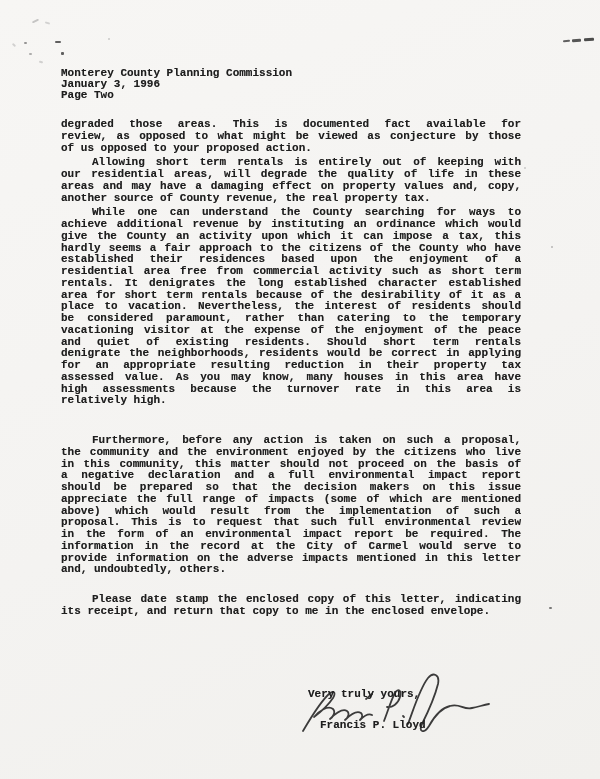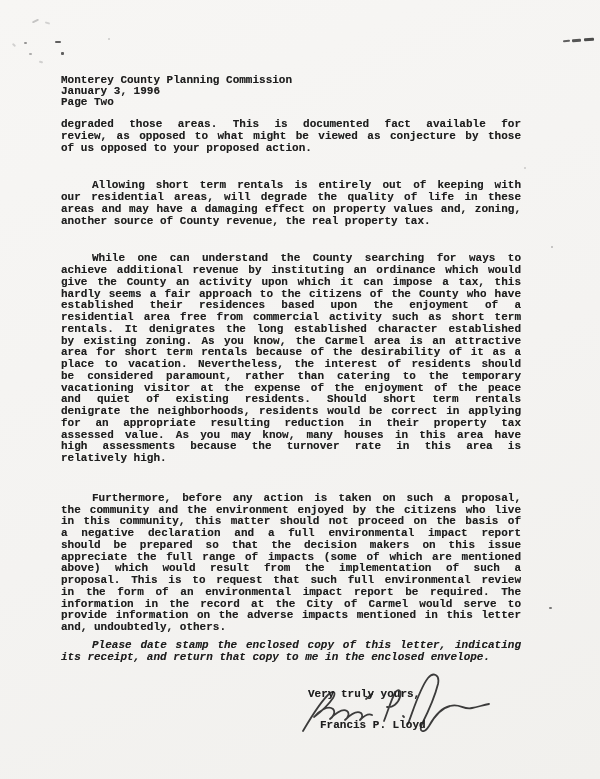--- a/index.html
+++ b/index.html
@@ -7,28 +7,28 @@
     position:relative;
     width:600px;height:779px;
     background:linear-gradient(155deg,#f7f6f4 0%,#f4f3f1 55%,#f1f0ed 100%);
     overflow:hidden;
     font-family:"Liberation Mono",monospace;
     font-weight:bold;
     font-size:11px;
     color:#1e1e1e;
     text-shadow:0 0 0.5px rgba(30,30,30,0.45);
   }
-  .header{position:absolute;left:61px;top:75px;line-height:11px;white-space:nowrap;}
+  .header{position:absolute;left:61px;top:68px;line-height:11px;white-space:nowrap;}
   .body{position:absolute;left:61px;top:119px;width:460px;}
   .ln{line-height:11.75px;text-align:justify;text-align-last:justify;}
   .ln.last{text-align-last:left;}
   .para.indent .ln.first{text-indent:31px;}
-  .para + .para{margin-top:26px;}
+  .para + .para{margin-top:3px;}
   .para:nth-of-type(4){margin-top:28px;}
-  .para:nth-of-type(5){margin-top:6px;font-style:italic;}
+  .para:nth-of-type(5){margin-top:18px;}
   .closing-salutation{position:absolute;left:308px;top:688px;white-space:nowrap;}
   .typed-name{position:absolute;left:320px;top:719px;white-space:nowrap;text-align:center;}
   .signature-svg{position:absolute;left:295px;top:666px;}
   .mark{position:absolute;border-radius:1px;}
 </style>
 </head>
 <body>
 
 <div class="page">
 
@@ -58,32 +58,31 @@
 
   <div class="body">
       <div class="para">
         <div class="ln first">degraded those areas.  This is documented fact available for</div>
         <div class="ln">review, as opposed to what might be viewed as conjecture by those</div>
         <div class="ln last">of us opposed to your proposed action.</div>
       </div>
       <div class="para indent">
         <div class="ln first">Allowing short term rentals is entirely out of keeping with</div>
         <div class="ln">our residential areas, will degrade the quality of life in these</div>
-        <div class="ln">areas and may have a damaging effect on property values and, zoning,</div>
+        <div class="ln">areas and may have a damaging effect on property values and, copy,</div>
         <div class="ln last">another source of County revenue, the real property tax.</div>
       </div>
       <div class="para indent">
         <div class="ln first">While one can understand the County searching for ways to</div>
         <div class="ln">achieve additional revenue by instituting an ordinance which would</div>
         <div class="ln">give the County an activity upon which it can impose a tax, this</div>
         <div class="ln">hardly seems a fair approach to the citizens of the County who have</div>
         <div class="ln">established their residences based upon the enjoyment of a</div>
         <div class="ln">residential area free from commercial activity such as short term</div>
         <div class="ln">rentals. It denigrates the long established character established</div>
-        <div class="ln">by existing zoning.  As you know, the Carmel area is an attractive</div>
         <div class="ln">area for short term rentals because of the desirability of it as a</div>
         <div class="ln">place to vacation.  Nevertheless, the interest of residents should</div>
         <div class="ln">be considered paramount, rather than catering to the temporary</div>
         <div class="ln">vacationing visitor at the expense of the enjoyment of the peace</div>
         <div class="ln">and quiet of existing residents.  Should short term rentals</div>
         <div class="ln">denigrate the neighborhoods, residents would be correct in applying</div>
         <div class="ln">for an appropriate resulting reduction in their property tax</div>
         <div class="ln">assessed value.  As you may know, many houses in this area have</div>
         <div class="ln">high assessments because the turnover rate in this area is</div>
         <div class="ln last">relatively high.</div>

